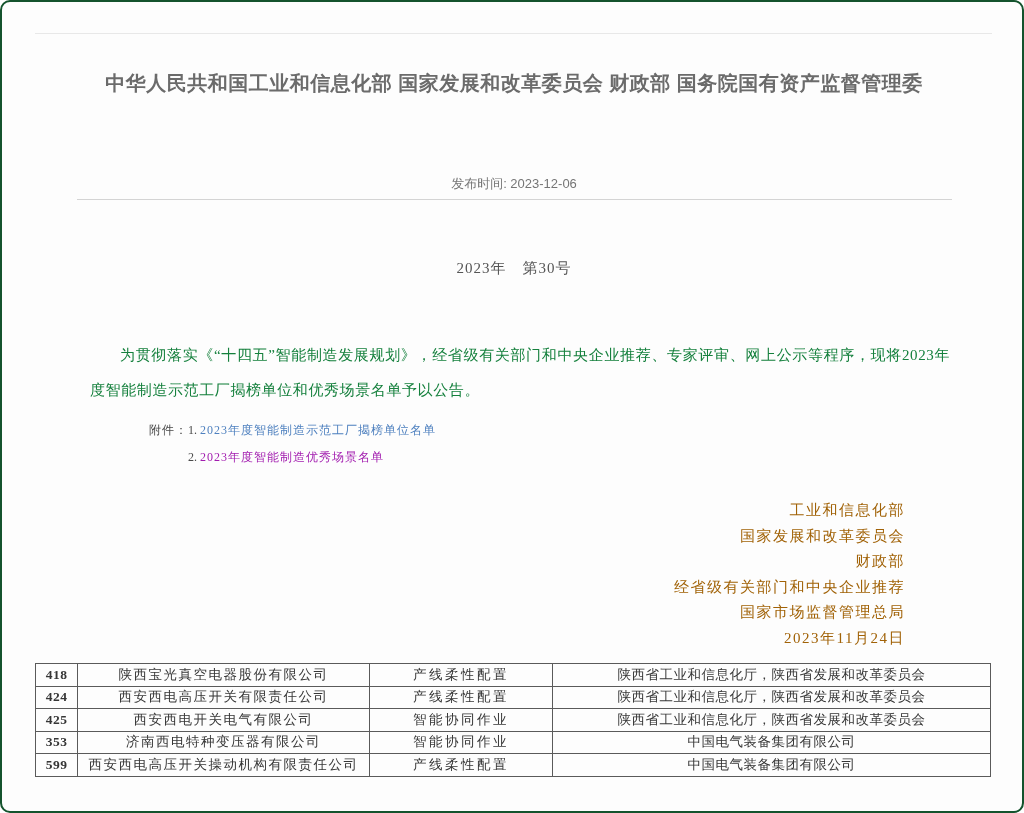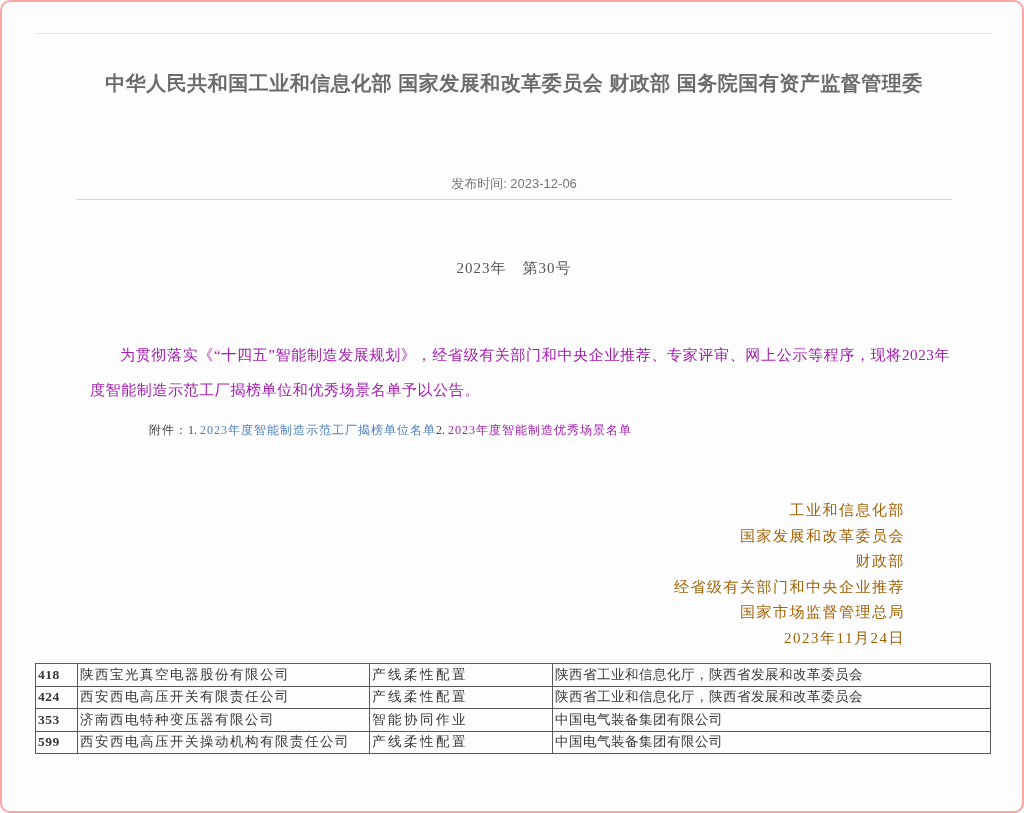--- a/index.html
+++ b/index.html
@@ -6,21 +6,21 @@
   html, body {
     width: 1024px; height: 813px;
     background: #ffffff;
     font-family: "Liberation Serif", "DejaVu Serif", serif;
   }
   .page-frame {
     position: absolute;
     left: 0; top: 0;
     width: 1024px; height: 813px;
     background: #fdfdfd;
-    border: 2px solid #fca5a5;
+    border: 2px solid #14532d;
     border-radius: 10px;
     overflow: hidden;
   }
   .top-rule {
     position: absolute;
     left: 33px; top: 31px;
     width: 957px; height: 1px;
     background: #e8e8e8;
   }
   .announcement-title {
@@ -58,35 +58,35 @@
     font-size: 15px;
     color: #555555;
     letter-spacing: 1px;
   }
   .body-paragraph {
     position: absolute;
     left: 88px; top: 336px;
     width: 860px;
     font-size: 15px;
     line-height: 35px;
-    color: #a21caf;
+    color: #15803d;
     text-indent: 2em;
     letter-spacing: 0.6px;
     text-align: justify;
   }
   .attachments {
     position: absolute;
     left: 147px; top: 415px;
     font-size: 12px;
     color: #4a4a4a;
     display: flex;
     align-items: flex-start;
   }
   .attachments .att-label { white-space: nowrap; line-height: 27px; letter-spacing: 1px; }
-  .attachments .att-list { display: flex; flex-direction: row; }
+  .attachments .att-list { display: flex; flex-direction: column; }
   .attachment-line { line-height: 27px; white-space: nowrap; }
   .attachment-line .att-no { color: #4a4a4a; margin-right: 3px; }
   .attachment-line a {
     text-decoration: none;
     letter-spacing: 1px;
   }
   .signature-block {
     position: absolute;
     right: 117px; top: 496px;
     text-align: right;
@@ -100,21 +100,21 @@
     left: 33px; top: 661px;
     width: 955px;
     border-collapse: collapse;
     table-layout: fixed;
     font-size: 13.5px;
     color: #363636;
   }
   .results-table td {
     border: 1px solid #5a5a5a;
     height: 22.5px;
-    text-align: left;
+    text-align: center;
     vertical-align: middle;
     padding: 0 2px;
     overflow: hidden;
     white-space: nowrap;
   }
   .results-table col.c-no { width: 42px; }
   .results-table col.c-company { width: 292px; }
   .results-table col.c-category { width: 183px; }
   .results-table col.c-recommender { width: 438px; }
   .results-table td.cell-no { font-weight: bold; letter-spacing: 0.5px; }
@@ -176,20 +176,26 @@
         <td class="cell-category">产线柔性配置</td>
         <td class="cell-recommender">陕西省工业和信息化厅，陕西省发展和改革委员会</td>
       </tr>
       <tr>
         <td class="cell-no">424</td>
         <td class="cell-company">西安西电高压开关有限责任公司</td>
         <td class="cell-category">产线柔性配置</td>
         <td class="cell-recommender">陕西省工业和信息化厅，陕西省发展和改革委员会</td>
       </tr>
       <tr>
+        <td class="cell-no">425</td>
+        <td class="cell-company">西安西电开关电气有限公司</td>
+        <td class="cell-category">智能协同作业</td>
+        <td class="cell-recommender">陕西省工业和信息化厅，陕西省发展和改革委员会</td>
+      </tr>
+      <tr>
         <td class="cell-no">353</td>
         <td class="cell-company">济南西电特种变压器有限公司</td>
         <td class="cell-category">智能协同作业</td>
         <td class="cell-recommender">中国电气装备集团有限公司</td>
       </tr>
       <tr>
         <td class="cell-no">599</td>
         <td class="cell-company">西安西电高压开关操动机构有限责任公司</td>
         <td class="cell-category">产线柔性配置</td>
         <td class="cell-recommender">中国电气装备集团有限公司</td>

